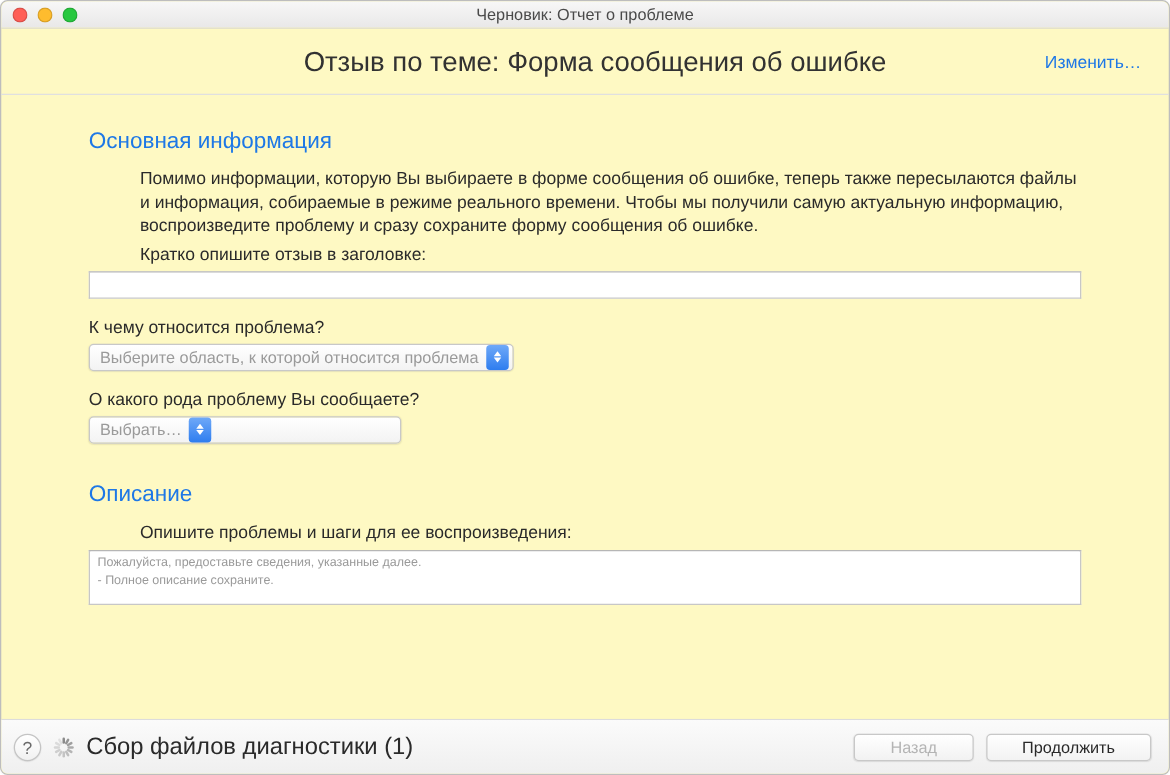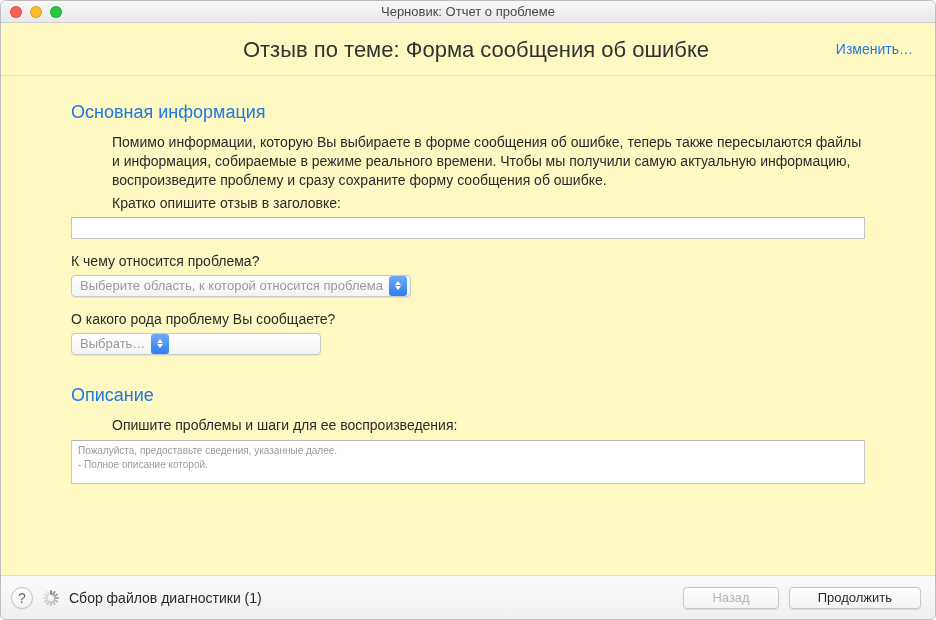--- a/index.html
+++ b/index.html
@@ -107,21 +107,21 @@
     box-shadow: 0 0.5px 1px rgba(0,0,0,0.1);
   }
   .spinner {
     width: 16px; height: 16px; position: relative;
   }
   .spinner span {
     position: absolute; left: 7px; top: 0;
     width: 2px; height: 5px; background: #8a8a8a; border-radius: 1px;
     transform-origin: 1px 8px;
   }
-  .footer-status { font-size: 14px; color: #2a2a2a; }
+  .footer-status { font-size: 19px; color: #2a2a2a; }
   .footer-spacer { flex: 1; }
   .btn {
     height: 22px; padding: 0 28px;
     border: 1px solid #c8c8c8; border-radius: 4px;
     background: linear-gradient(#ffffff,#f2f2f2);
     font-size: 13px; color: #2a2a2a; cursor: pointer;
     box-shadow: 0 0.5px 1px rgba(0,0,0,0.1);
   }
   .btn.disabled { color: #b4b4b4; cursor: default; }
 </style>
@@ -169,21 +169,21 @@
             <div class="tri down"></div>
         </div>
       </div>
     </div>
 
     <div class="desc-section">
       <div class="section-title">Описание</div>
       <div class="body-text" style="margin-bottom:6px">Опишите проблемы и шаги для ее воспроизведения:</div>
       <div class="textarea">
         <div>Пожалуйста, предоставьте сведения, указанные далее.</div>
-        <div>- Полное описание которой.</div>
+        <div>- Полное описание сохраните.</div>
       </div>
     </div>
 
   </div>
 
   <div class="footer">
     <div class="help-btn">
       <span>?</span>
     </div>
     <div class="spinner">

